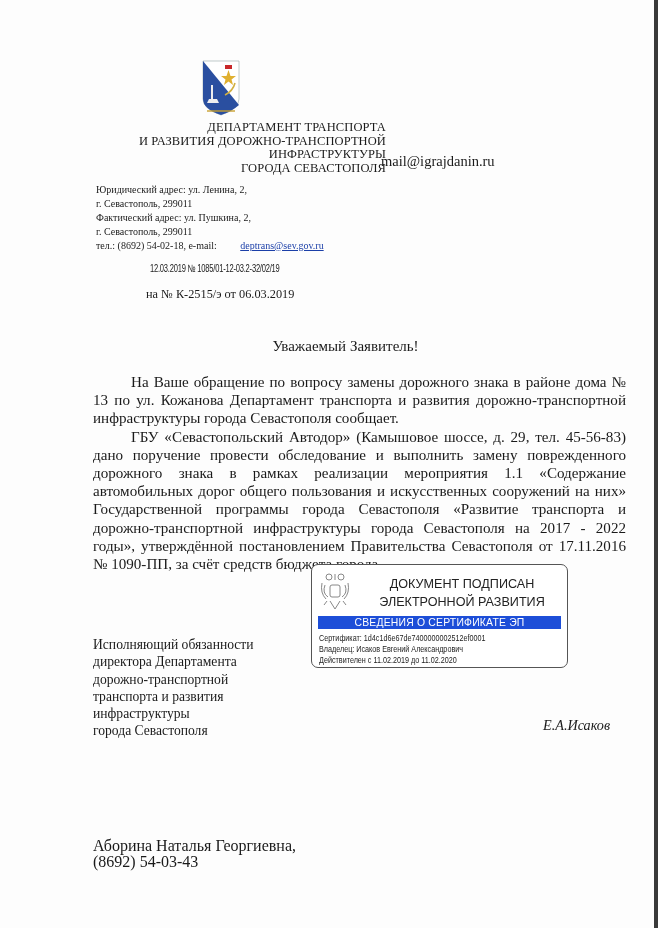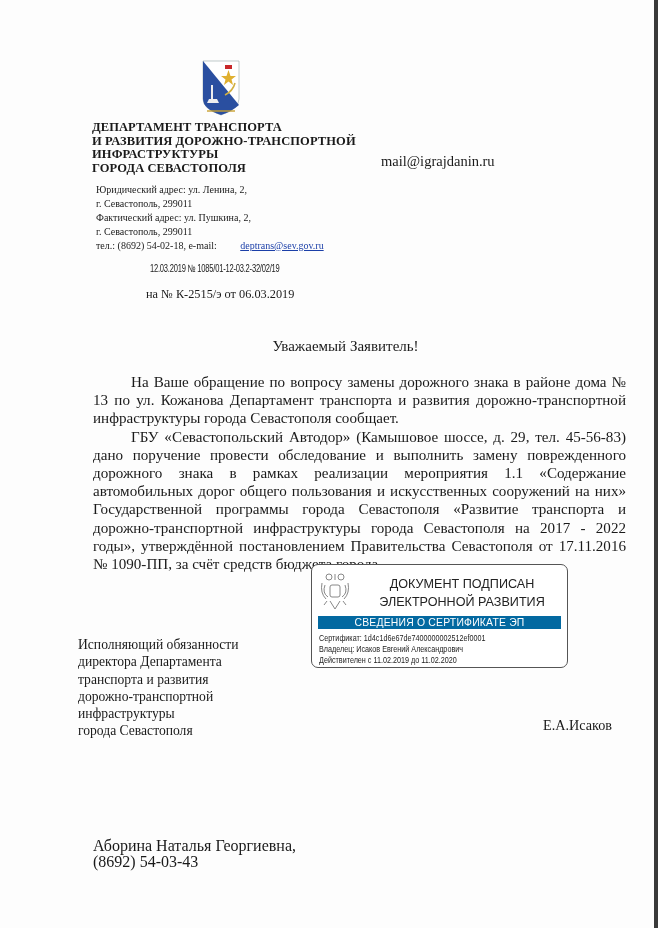--- a/index.html
+++ b/index.html
@@ -2,41 +2,41 @@
 <html><head>
 <meta charset="utf-8">
 <style>
   html, body { margin:0; padding:0; }
   body {
     width:658px; height:928px; background:#fdfdfd; position:relative; overflow:hidden;
     font-family:"Liberation Serif", serif; color:#1a1a1a;
   }
   .edge { position:absolute; right:0; top:0; width:4px; height:928px; background:#3a3a3a; }
   .crest { position:absolute; left:201px; top:59px; width:40px; height:58px; }
-  .org { position:absolute; left:92px; top:121px; width:294px; text-align:left;
-         font-weight:bold; font-size:12.5px; line-height:13.6px; letter-spacing:0.1px; }
+  .org { position:absolute; left:92px; top:121px; width:294px; text-align:right;
+         font-weight:normal; font-size:12.5px; line-height:13.6px; letter-spacing:0.1px; }
   .addr { position:absolute; left:96px; top:183px; width:270px; 
           font-size:10px; line-height:13.9px; }
   .addr a { color:#1b3fa8; text-decoration:underline;margin-left:21px; }
   .regnum { position:absolute; left:150px; top:262px; font-family:"Liberation Sans", sans-serif;
             font-size:10.5px; transform:scaleX(0.72); transform-origin:left top; letter-spacing:-0.3px; }
   .refnum { position:absolute; left:146px; top:287px; font-size:12.3px; }
   .recipient { position:absolute; left:381px; top:153px; font-size:14.5px; }
   .greeting { position:absolute; left:0; width:658px; top:338px; text-align:center; font-size:15px; padding-left:33px; box-sizing:border-box;}
   .body { position:absolute; left:93px; top:373px; width:533px; font-size:15.1px; line-height:18.2px;
           text-align:justify; }
   .body p { margin:0; text-indent:38px; }
-  .signer { position:absolute; left:78px; top:636px; font-size:13.6px; line-height:17.3px; }
-  .signname { position:absolute; left:543px; top:717px; font-size:14.2px; }
+  .signer { position:absolute; left:93px; top:636px; font-size:13.6px; line-height:17.3px; }
+  .signname { position:absolute; left:543px; top:717px; font-size:14.2px;font-style:italic; }
   .stamp { position:absolute; left:311px; top:564px; width:257px; height:104px;
            border:1.4px solid #555; border-radius:7px; background:#fff; box-sizing:border-box;
            font-family:"Liberation Sans", sans-serif; }
   .stamp .eagle { position:absolute; left:6px; top:6px; width:34px; height:40px; }
   .stamp .t1 { position:absolute; left:50px; top:10px; width:200px; text-align:center; font-size:12.6px; line-height:18px; color:#222; }
-  .stamp .bar { position:absolute; left:6px; top:51px; width:243px; height:13px; background:#0369a1; color:#fff;
+  .stamp .bar { position:absolute; left:6px; top:51px; width:243px; height:13px; background:#1d4ed8; color:#fff;
                 font-size:10.4px; line-height:13px; text-align:center; letter-spacing:0.2px; }
   .stamp .info { position:absolute; left:7px; top:68px; font-size:8.2px; line-height:11.2px; color:#222;
                  transform:scaleX(0.88); transform-origin:left top; white-space:nowrap; }
   .executor { position:absolute; left:93px; top:818px; font-size:16px; line-height:15.5px;margin-top:20px; }
 </style>
 </head>
 <body>
 
 <div class="edge"></div>
 
@@ -99,22 +99,22 @@
   <div class="info">
     <div>Сертификат: 1d4c1d6e67de7400000002512ef0001</div>
     <div>Владелец: Исаков Евгений Александрович</div>
     <div>Действителен с 11.02.2019 до 11.02.2020</div>
   </div>
 </div>
 
 <div class="signer">
   <div>Исполняющий обязанности</div>
   <div>директора Департамента</div>
+  <div>дорожно-транспортной</div>
   <div>транспорта и развития</div>
-  <div>дорожно-транспортной</div>
   <div>инфраструктуры</div>
   <div>города Севастополя</div>
 </div>
 
 <div class="signname">Е.А.Исаков</div>
 
 <div class="executor">
   <div>Аборина Наталья Георгиевна,</div>
   <div>(8692) 54-03-43</div>
 </div>

